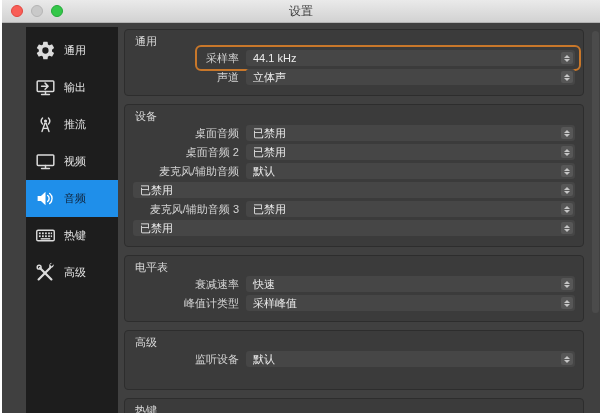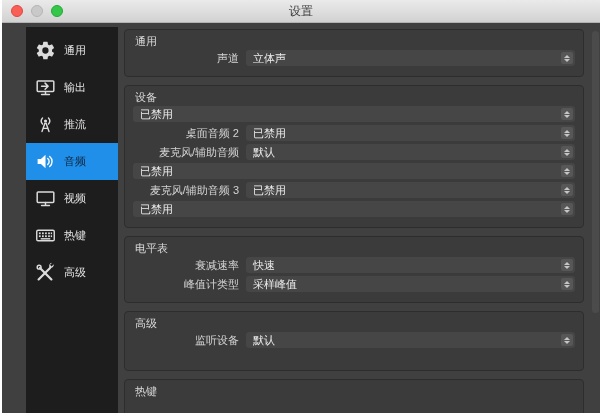--- a/index.html
+++ b/index.html
@@ -83,37 +83,37 @@
           <div class="side-item">
             <span class="side-icon">
               <svg width="21" height="21" viewBox="0 0 24 24">
                 <circle cx="12" cy="8" r="1.8" fill="#dcdcdc"></circle>
                 <path d="M8.6 4.6a5 5 0 0 0 0 6.8M15.4 4.6a5 5 0 0 1 0 6.8" stroke="#dcdcdc" stroke-width="1.6" fill="none" stroke-linecap="round"></path>
                 <path d="M11.3 10.5 8 20M12.7 10.5 16 20M9.4 16.4h5.2" stroke="#dcdcdc" stroke-width="1.6" fill="none" stroke-linecap="round"></path>
               </svg>
             </span>
             <span class="side-label">推流</span>
           </div>
+          <div class="side-item">
+            <span class="side-icon">
+              <svg width="21" height="21" viewBox="0 0 24 24">
+                <rect x="2.5" y="4.5" width="19" height="12" rx="1" stroke="#dcdcdc" stroke-width="1.7" fill="none"></rect>
+                <path d="M12 16.5v3M7.5 20h9" stroke="#dcdcdc" stroke-width="1.7" stroke-linecap="round"></path>
+              </svg>
+            </span>
+            <span class="side-label">视频</span>
+          </div>
           <div class="side-item selected">
             <span class="side-icon">
               <svg width="21" height="21" viewBox="0 0 24 24">
                 <path fill="#ffffff" d="M3 9.2v5.6h3.8L12 19.6V4.4L6.8 9.2H3z"></path>
                 <path d="M14.5 8.6a4.3 4.3 0 0 1 0 6.8M16.8 6.2a7.6 7.6 0 0 1 0 11.6" stroke="#ffffff" stroke-width="1.6" fill="none" stroke-linecap="round"></path>
               </svg>
             </span>
             <span class="side-label">音频</span>
-          </div>
-          <div class="side-item">
-            <span class="side-icon">
-              <svg width="21" height="21" viewBox="0 0 24 24">
-                <rect x="2.5" y="4.5" width="19" height="12" rx="1" stroke="#dcdcdc" stroke-width="1.7" fill="none"></rect>
-                <path d="M12 16.5v3M7.5 20h9" stroke="#dcdcdc" stroke-width="1.7" stroke-linecap="round"></path>
-              </svg>
-            </span>
-            <span class="side-label">视频</span>
           </div>
           <div class="side-item">
             <span class="side-icon">
               <svg width="21" height="21" viewBox="0 0 24 24">
                 <rect x="2" y="6" width="20" height="12" rx="1.5" stroke="#dcdcdc" stroke-width="1.6" fill="none"></rect>
                 <g fill="#dcdcdc">
                   <rect x="4.5" y="8.5" width="2" height="2"></rect>
                   <rect x="8" y="8.5" width="2" height="2"></rect>
                   <rect x="11.5" y="8.5" width="2" height="2"></rect>
                   <rect x="15" y="8.5" width="2" height="2"></rect>
@@ -139,33 +139,45 @@
               </svg>
             </span>
             <span class="side-label">高级</span>
           </div>
         </div>
       <div class="main">
         <div id="sections">
             <div class="group">
               <div class="group-title">通用</div>
               <div class="row">
+                <span class="row-label">采样率</span>
+                <div class="combo">
+                  <span>44.1 kHz</span>
+                  <span class="stepper">
+                    <span class="tri-up"></span>
+                    <span class="tri-down"></span>
+                  </span>
+                </div>
+                <div class="hl-box"></div>
+              </div>
+              <div class="row">
                 <span class="row-label">声道</span>
                 <div class="combo">
                   <span>立体声</span>
                   <span class="stepper">
                     <span class="tri-up"></span>
                     <span class="tri-down"></span>
                   </span>
                 </div>
               </div>
             </div>
             <div class="group">
               <div class="group-title">设备</div>
               <div class="row">
+                <span class="row-label">桌面音频</span>
                 <div class="combo">
                   <span>已禁用</span>
                   <span class="stepper">
                     <span class="tri-up"></span>
                     <span class="tri-down"></span>
                   </span>
                 </div>
               </div>
               <div class="row">
                 <span class="row-label">桌面音频 2</span>

